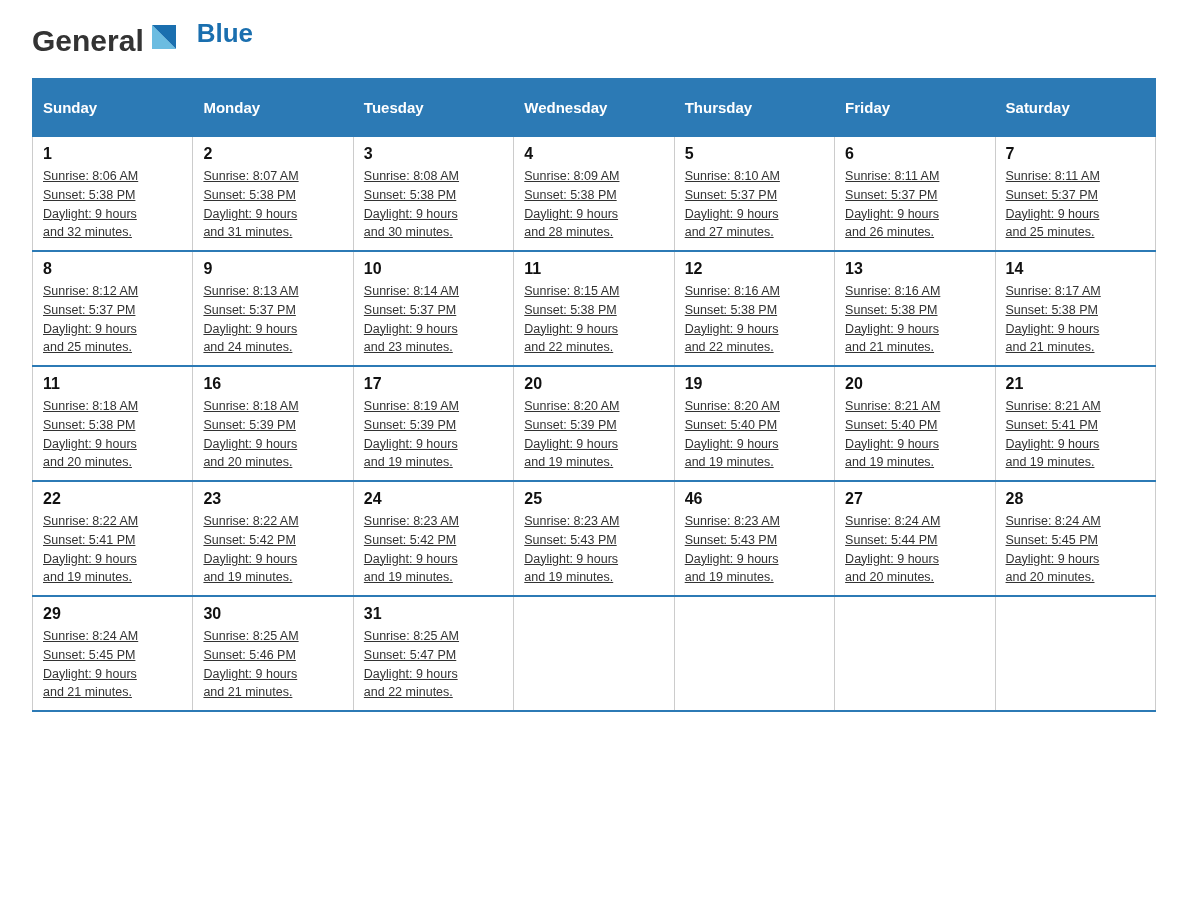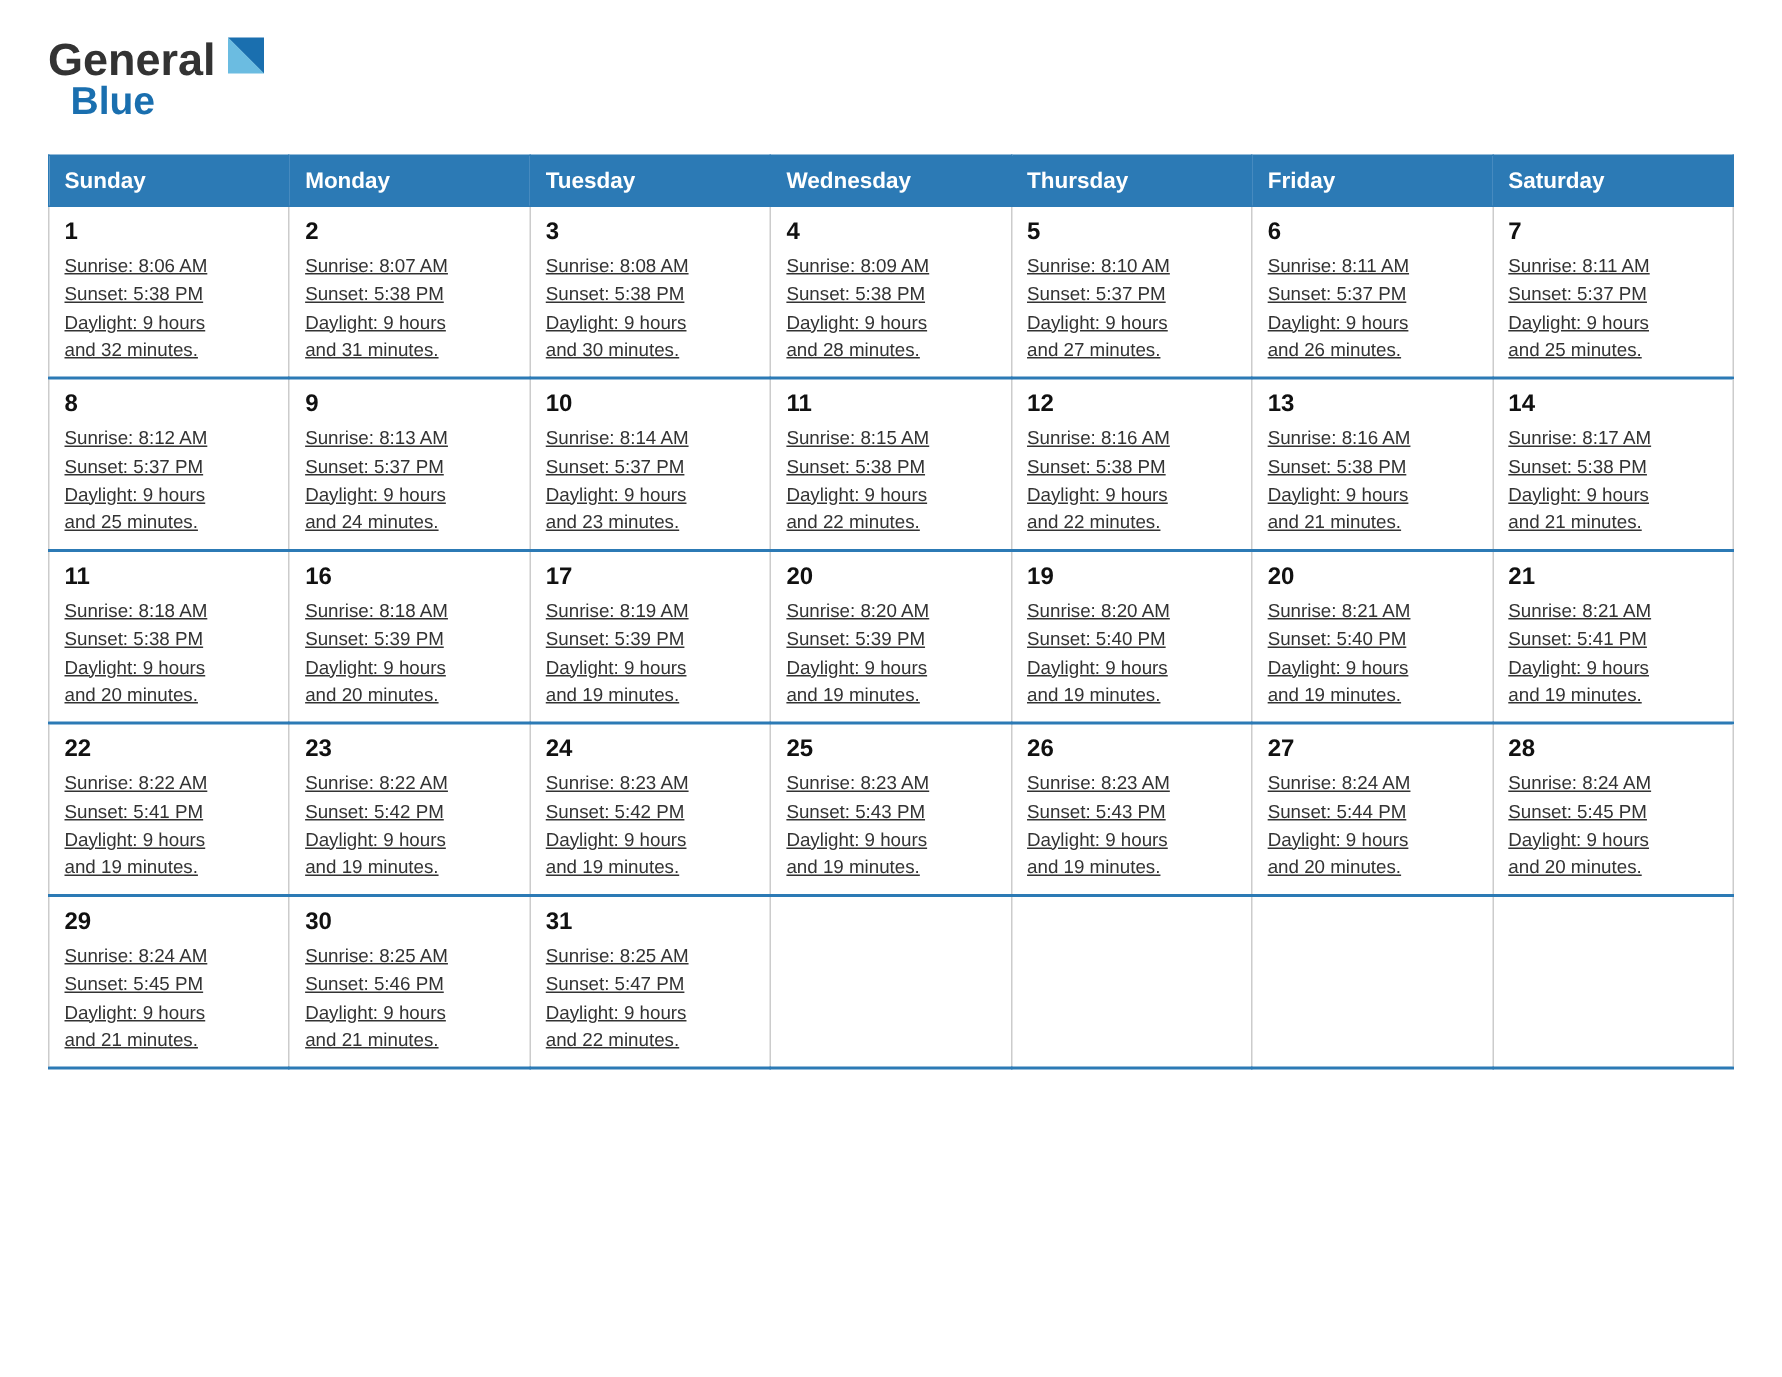--- a/index.html
+++ b/index.html
@@ -11,21 +11,20 @@
       min-height: 918px;
     }
     .header {
       display: flex;
       justify-content: space-between;
       align-items: flex-start;
       margin-bottom: 20px;
     }
     .logo {
       display: flex;
-      flex-direction: column;
       align-items: flex-start;
       justify-content: flex-end;
     }
     .title-block {
       text-align: right;
     }
     .month-title {
       font-size: 52px;
       font-weight: normal;
       color: #111;
@@ -39,21 +38,21 @@
     table {
       width: 100%;
       border-collapse: collapse;
       table-layout: fixed;
     }
     thead tr th {
       background-color: #2c7ab5;
       color: #fff;
       font-size: 15px;
       font-weight: bold;
-      padding: 8px 10px;
+      padding: 20px 10px;
       text-align: left;
       border: 1px solid #2c7ab5;
     }
     tbody tr td {
       vertical-align: top;
       padding: 8px 10px;
       border: 1px solid #ccc;
       font-size: 13px;
       color: #333;
       height: 110px;
@@ -338,21 +337,21 @@
         <td>
           <div class="day-num">25</div>
           <div class="day-info">
             Sunrise: 8:23 AM<br>
             Sunset: 5:43 PM<br>
             Daylight: 9 hours<br>
             and 19 minutes.
           </div>
         </td>
         <td>
-          <div class="day-num">26</div>
+          <div class="day-num">46</div>
           <div class="day-info">
             Sunrise: 8:23 AM<br>
             Sunset: 5:43 PM<br>
             Daylight: 9 hours<br>
             and 19 minutes.
           </div>
         </td>
         <td>
           <div class="day-num">27</div>
           <div class="day-info">

